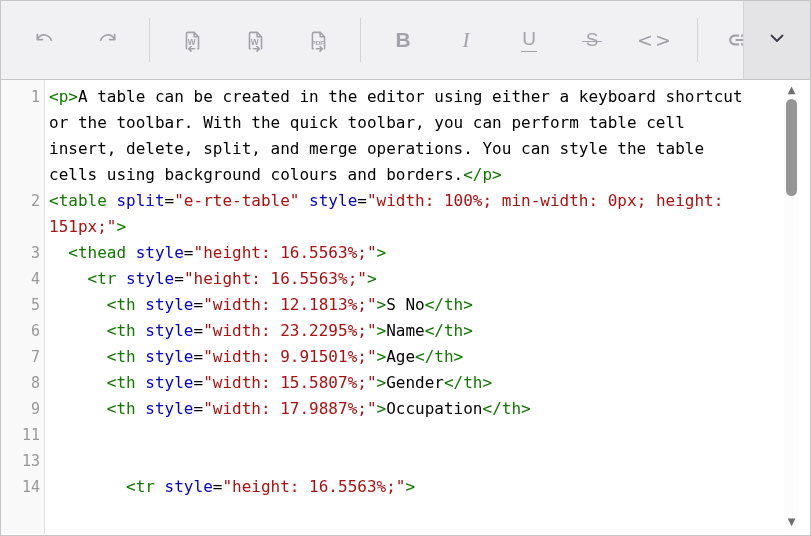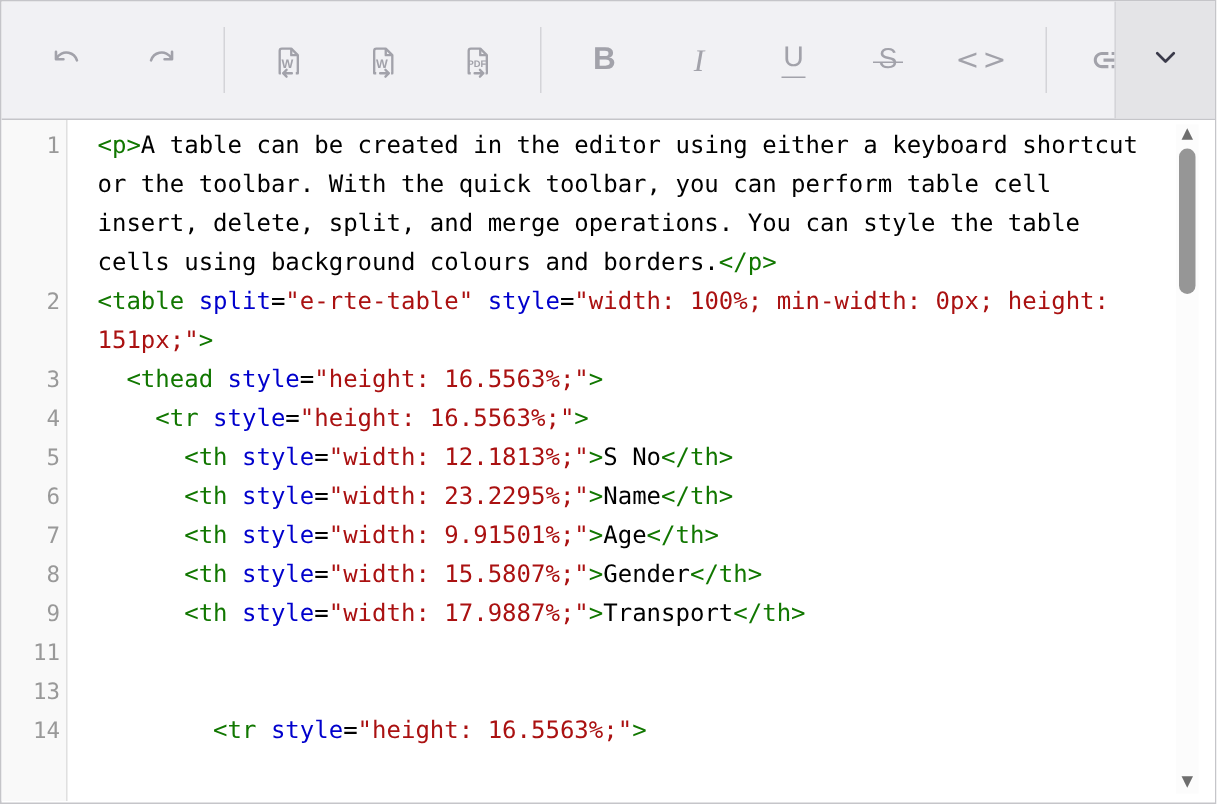--- a/index.html
+++ b/index.html
@@ -52,21 +52,21 @@
     background:var(--gutter-bg,#f9f9f9);
     border-right:1px solid var(--gutter-border,#e0e0e0);
   }
   .code-lines{position:relative;padding-top:4px;}
   .cm-row{display:flex;align-items:flex-start;}
   .cm-gutter-num{
     flex:0 0 45px;text-align:right;padding-right:6px;
     color:var(--line-number,#999999);font-size:15px;line-height:26px;
   }
   .cm-code{
-    white-space:pre-wrap;width:73.5ch;margin-left:19px;
+    white-space:pre-wrap;width:73.5ch;margin-left:3px;
     color:var(--code-text,#000000);
   }
   .tok-tag{color:var(--tag,#117700);}
   .tok-attr{color:var(--attribute,#0000cc);}
   .tok-str{color:var(--string,#aa1111);}
   .tok-text,.tok-eq{color:var(--code-text,#000000);}
 
   
   .scrollbar{position:absolute;top:3px;right:11px;bottom:5px;width:15px;background:#fcfcfc;}
   .sb-btn{
@@ -215,21 +215,21 @@
         <div class="cm-row">
           <div class="cm-gutter-num">7</div>
           <div class="cm-code"><span class="tok-text">      </span><span class="tok-tag">&lt;th</span><span class="tok-attr"> style</span><span class="tok-eq">=</span><span class="tok-str">"width: 9.91501%;"</span><span class="tok-tag">&gt;</span><span class="tok-text">Age</span><span class="tok-tag">&lt;/th&gt;</span></div>
         </div>
         <div class="cm-row">
           <div class="cm-gutter-num">8</div>
           <div class="cm-code"><span class="tok-text">      </span><span class="tok-tag">&lt;th</span><span class="tok-attr"> style</span><span class="tok-eq">=</span><span class="tok-str">"width: 15.5807%;"</span><span class="tok-tag">&gt;</span><span class="tok-text">Gender</span><span class="tok-tag">&lt;/th&gt;</span></div>
         </div>
         <div class="cm-row">
           <div class="cm-gutter-num">9</div>
-          <div class="cm-code"><span class="tok-text">      </span><span class="tok-tag">&lt;th</span><span class="tok-attr"> style</span><span class="tok-eq">=</span><span class="tok-str">"width: 17.9887%;"</span><span class="tok-tag">&gt;</span><span class="tok-text">Transport</span><span class="tok-tag">&lt;/th&gt;</span></div>
+          <div class="cm-code"><span class="tok-text">      </span><span class="tok-tag">&lt;th</span><span class="tok-attr"> style</span><span class="tok-eq">=</span><span class="tok-str">"width: 17.9887%;"</span><span class="tok-tag">&gt;</span><span class="tok-text">Occupation</span><span class="tok-tag">&lt;/th&gt;</span></div>
         </div>
         <div class="cm-row">
           <div class="cm-gutter-num">11</div>
         </div>
         <div class="cm-row">
           <div class="cm-gutter-num">13</div>
         </div>
         <div class="cm-row">
           <div class="cm-gutter-num">14</div>
           <div class="cm-code"><span class="tok-text">        </span><span class="tok-tag">&lt;tr</span><span class="tok-attr"> style</span><span class="tok-eq">=</span><span class="tok-str">"height: 16.5563%;"</span><span class="tok-tag">&gt;</span></div>

